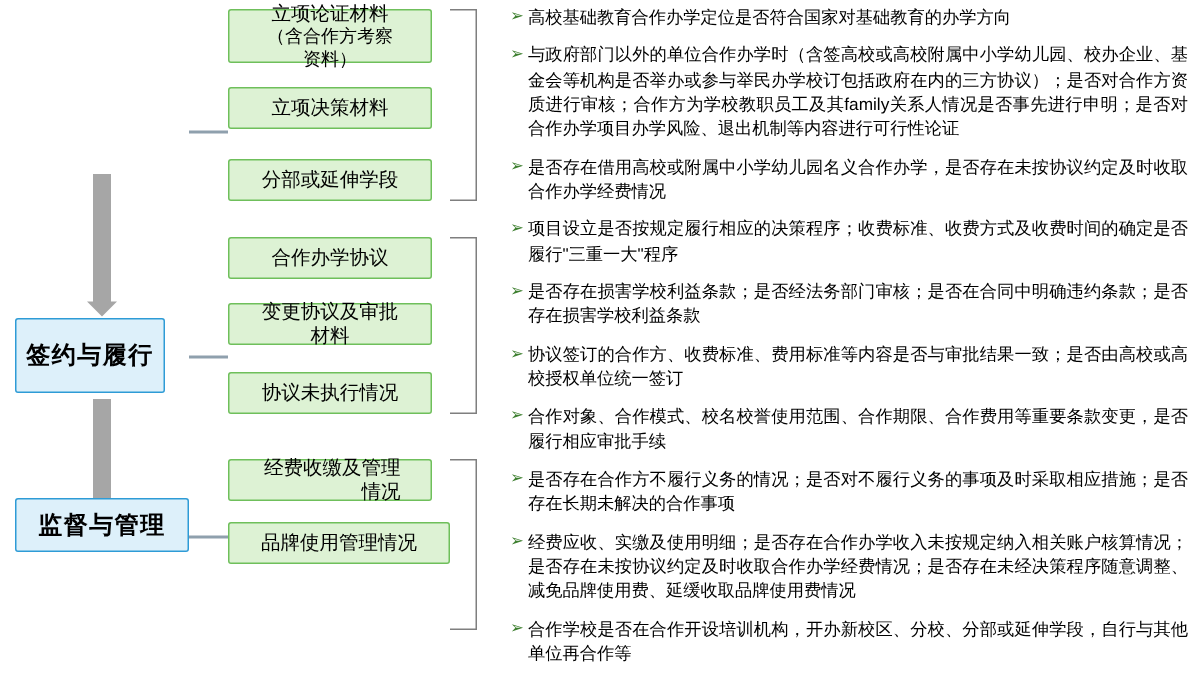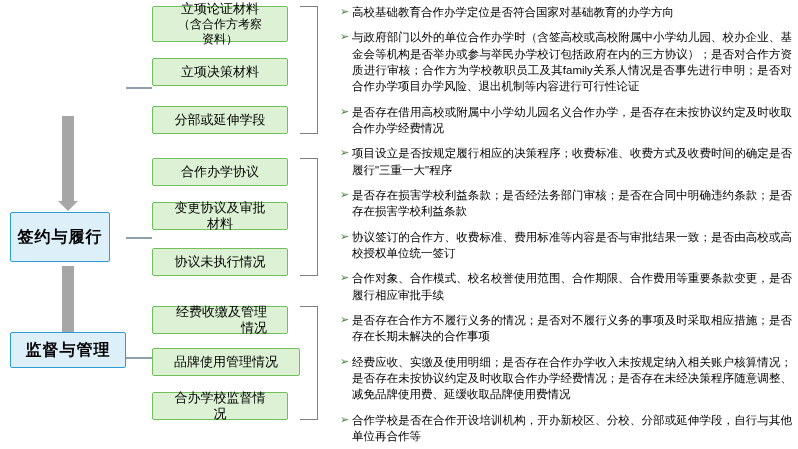--- a/index.html
+++ b/index.html
@@ -159,23 +159,20 @@
   <div class="item-box" style="left:152px; top:248px; width:136px; height:28px;">
     <span>协议未执行情况</span>
   </div>
 
   <div class="item-box" style="left:152px; top:306px; width:136px; height:28px;text-align:right;">
     <span>经费收缴及管理情况</span>
   </div>
   <div class="item-box" style="left:152px; top:348px; width:148px; height:28px;">
     <span>品牌使用管理情况</span>
   </div>
-  <div class="item-box" style="left:152px; top:392px; width:136px; height:28px;">
-    <span>合办学校监督情况</span>
-  </div>
 
   <div class="brace-right" style="left:300px; top:6px; width:18px; height:128px;"></div>
   <div class="brace-right" style="left:300px; top:158px; width:18px; height:118px;"></div>
   <div class="brace-right" style="left:300px; top:306px; width:18px; height:114px;"></div>
 
   <div id="bullets">
     <div class="bullet">
       <span class="marker">➢</span>
       <span class="btext">高校基础教育合作办学定位是否符合国家对基础教育的办学方向</span>
     </div>

